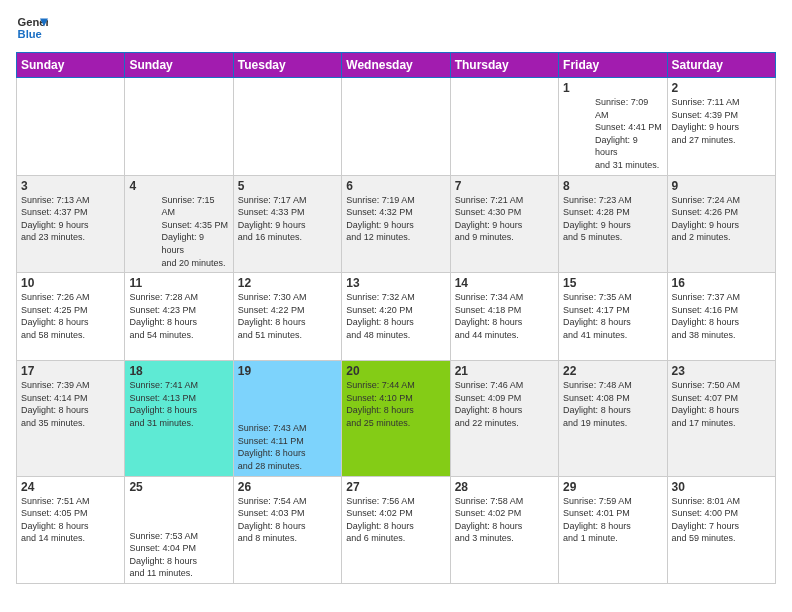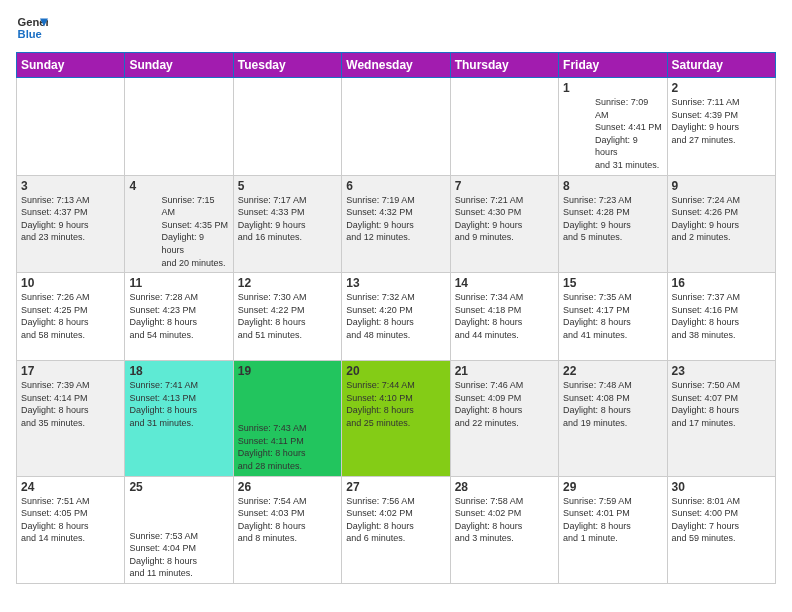--- a/index.html
+++ b/index.html
@@ -245,21 +245,21 @@
 Daylight: 8 hours
 and 35 minutes.</div>
           </td>
           <td style="background: #5eead4;">
             <span class="day-number">18</span>
             <div class="day-info" style="white-space: pre-line;">Sunrise: 7:41 AM
 Sunset: 4:13 PM
 Daylight: 8 hours
 and 31 minutes.</div>
           </td>
-          <td style="background: #22c55e;">
+          <td style="background: #7dd3fc;">
             <span class="day-number">19</span>
             <div class="day-info" style="white-space: pre-line; margin-top: 44px;">Sunrise: 7:43 AM
 Sunset: 4:11 PM
 Daylight: 8 hours
 and 28 minutes.</div>
           </td>
           <td style="background: #84cc16;">
             <span class="day-number">20</span>
             <div class="day-info" style="white-space: pre-line;">Sunrise: 7:44 AM
 Sunset: 4:10 PM

